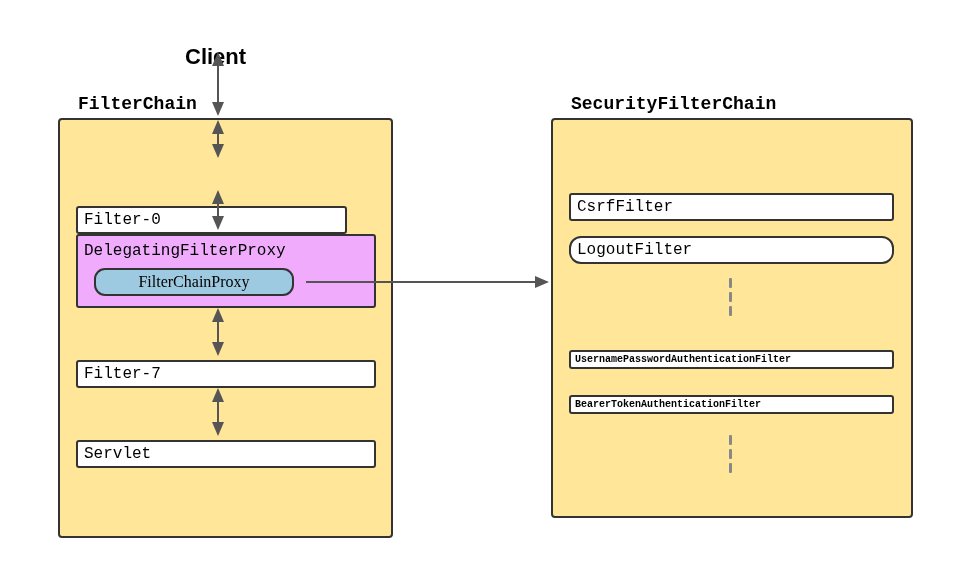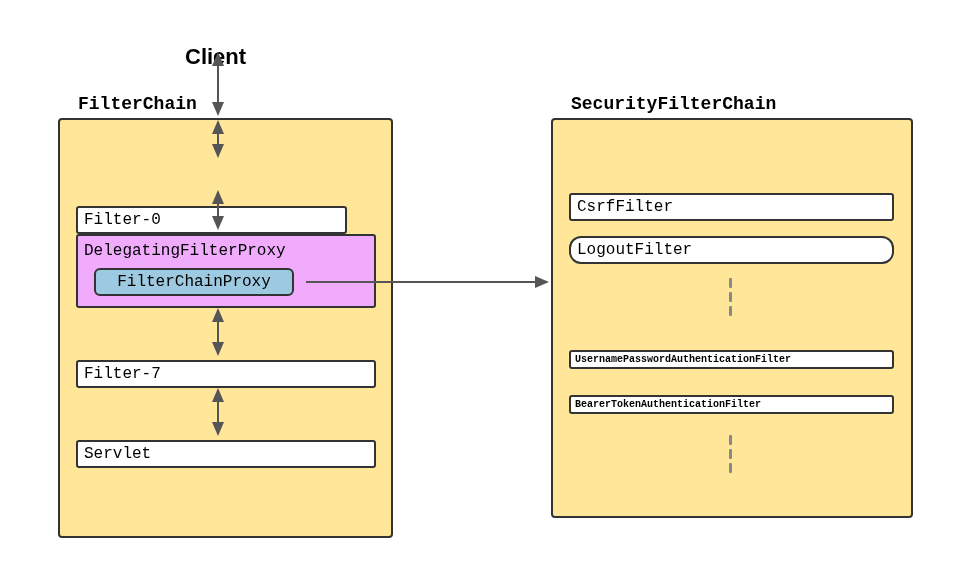--- a/index.html
+++ b/index.html
@@ -55,22 +55,22 @@
     border: 2px solid #333;
     border-radius: 3px;
     font-family: "Courier New", monospace;
     font-size: 16px;
     padding: 6px 6px 10px 6px;
   }
   .proxy-inner {
     margin-top: 8px;
     background: #9ecae1;
     border: 2px solid #333;
-    border-radius: 6px;
-    font-family: Liberation Mono, monospace;
+    border-radius: 11px;
+    font-family: Liberation Serif, serif;
     font-size: 16px;
     padding: 3px 10px;
     display: inline-block;
     text-align: center;
   }
   svg.arrows {
     position: absolute;
     left: 0;
     top: 0;
     width: 963px;

